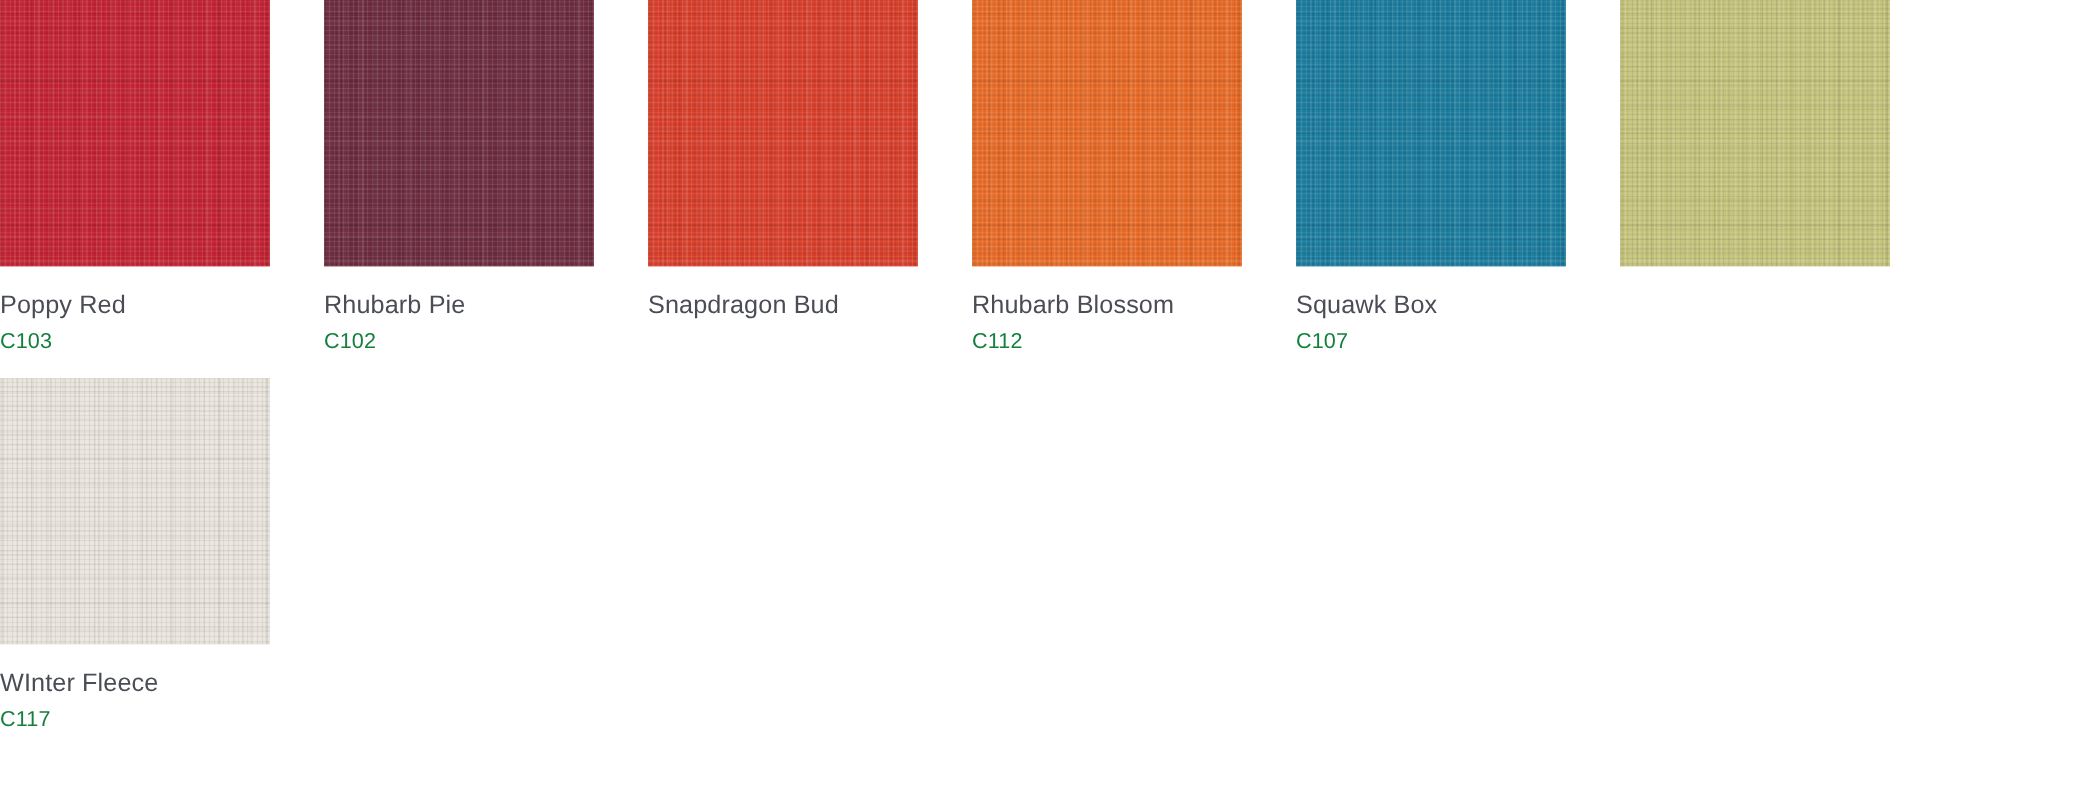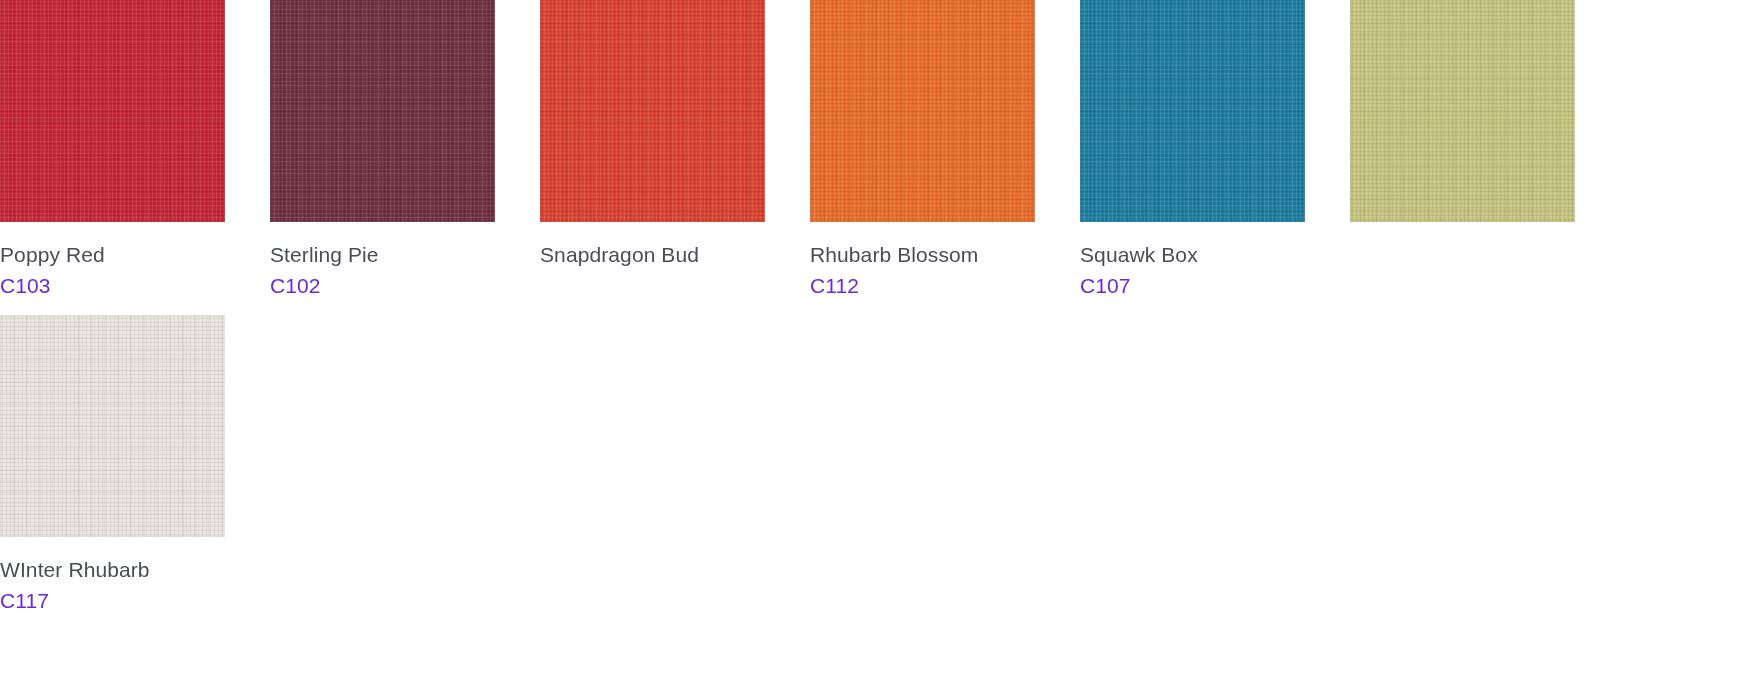--- a/index.html
+++ b/index.html
@@ -93,22 +93,22 @@
     padding-top: 22px;
     line-height: 1.0;
   }
   .swatch-name {
     font-size: 21px;
     color: #4a4d55;
     letter-spacing: 0.1px;
     white-space: nowrap;
   }
   .swatch-code {
-    font-size: 21px;
-    color: #6d28d9;
+    font-size: 18px;
+    color: #15803d;
     letter-spacing: 0.1px;
     padding-top: 10px;
     white-space: nowrap;
   }
 </style>
 </head>
 <body>
 
 <div id="swatch-grid">
     <div class="swatch-card">
@@ -120,21 +120,21 @@
         <div class="swatch-name">Poppy Red</div>
         <div class="swatch-code">C103</div>
       </div>
     </div>
     <div class="swatch-card">
       <div class="swatch-chip" style="background-color: rgb(110, 45, 65);">
         <span class="weave"></span>
         <span class="weave-coarse"></span>
       </div>
       <div class="swatch-label">
-        <div class="swatch-name">Sterling Pie</div>
+        <div class="swatch-name">Rhubarb Pie</div>
         <div class="swatch-code">C102</div>
       </div>
     </div>
     <div class="swatch-card">
       <div class="swatch-chip" style="background-color: rgb(217, 64, 44);">
         <span class="weave"></span>
         <span class="weave-coarse"></span>
       </div>
       <div class="swatch-label">
         <div class="swatch-name">Snapdragon Bud</div>
@@ -165,17 +165,17 @@
         <span class="weave"></span>
         <span class="weave-coarse"></span>
       </div>
     </div>
     <div class="swatch-card">
       <div class="swatch-chip" style="background-color: rgb(233, 229, 221);">
         <span class="weave"></span>
         <span class="weave-coarse"></span>
       </div>
       <div class="swatch-label">
-        <div class="swatch-name">WInter Rhubarb</div>
+        <div class="swatch-name">WInter Fleece</div>
         <div class="swatch-code">C117</div>
       </div>
     </div>
   </div>
 
 </body></html>

